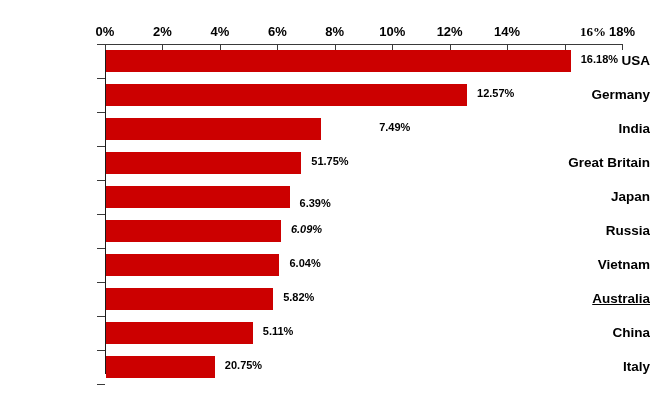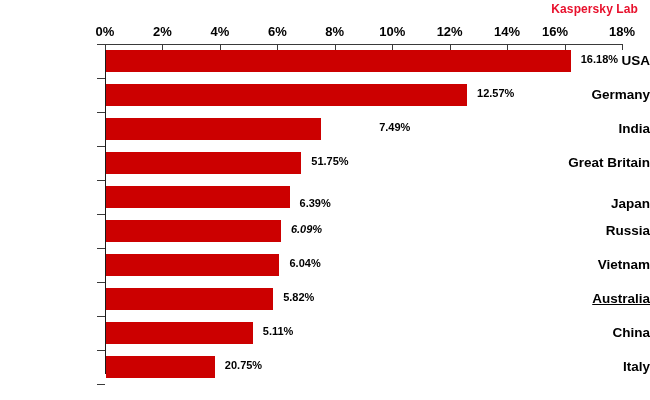--- a/index.html
+++ b/index.html
@@ -102,21 +102,20 @@
     font-weight: bold;
     color: #000000;
     white-space: nowrap;
   }
 </style>
 </head>
 <body>
 
 <div id="chart-root">
 
-  <div class="brand">Kaspersky Lab</div>
 
   <div class="axis-top"></div>
   <div class="axis-left"></div>
 
   <div id="xticks">
       <div class="tick-x" style="left: 105px;"></div>
       <div class="tick-x" style="left: 162.444px;"></div>
       <div class="tick-x" style="left: 219.889px;"></div>
       <div class="tick-x" style="left: 277.333px;"></div>
       <div class="tick-x" style="left: 334.778px;"></div>
@@ -128,42 +127,42 @@
     </div>
   <div id="xlabels">
       <div class="xlabel" style="left: 105px;">0%</div>
       <div class="xlabel" style="left: 162.444px;">2%</div>
       <div class="xlabel" style="left: 219.889px;">4%</div>
       <div class="xlabel" style="left: 277.333px;">6%</div>
       <div class="xlabel" style="left: 334.778px;">8%</div>
       <div class="xlabel" style="left: 392.222px;">10%</div>
       <div class="xlabel" style="left: 449.667px;">12%</div>
       <div class="xlabel" style="left: 507.111px;">14%</div>
-      <div class="xlabel" style="left: 555px;">16%</div>
+      <div class="xlabel" style="left: 593px; font-family: Liberation Serif, serif;">16%</div>
       <div class="xlabel" style="left: 622px;">18%</div>
     </div>
   <div id="yticks">
       <div class="tick-y" style="top: 44px;"></div>
       <div class="tick-y" style="top: 78px;"></div>
       <div class="tick-y" style="top: 112px;"></div>
       <div class="tick-y" style="top: 146px;"></div>
       <div class="tick-y" style="top: 180px;"></div>
       <div class="tick-y" style="top: 214px;"></div>
       <div class="tick-y" style="top: 248px;"></div>
       <div class="tick-y" style="top: 282px;"></div>
       <div class="tick-y" style="top: 316px;"></div>
       <div class="tick-y" style="top: 350px;"></div>
       <div class="tick-y" style="top: 384px;"></div>
     </div>
   <div id="catlabels">
       <div class="cat-label" style="top: 53px;">USA</div>
       <div class="cat-label" style="top: 87px;">Germany</div>
       <div class="cat-label" style="top: 121px;">India</div>
       <div class="cat-label" style="top: 155px;">Great Britain</div>
-      <div class="cat-label" style="top: 196px;">Japan</div>
+      <div class="cat-label" style="top: 189px;">Japan</div>
       <div class="cat-label" style="top: 223px;">Russia</div>
       <div class="cat-label" style="top: 257px;">Vietnam</div>
       <div class="cat-label" style="top: 291px; text-decoration: underline;">Australia</div>
       <div class="cat-label" style="top: 325px;">China</div>
       <div class="cat-label" style="top: 359px;">Italy</div>
     </div>
   <div id="bars">
       <div class="bar" style="top: 50px; width: 464.726px; background: rgb(204, 0, 0);"></div>
       <div class="bar-value" style="left: 580.726px; top: 53px;">16.18%</div>
       <div class="bar" style="top: 84px; width: 361.038px; background: rgb(204, 0, 0);"></div>

